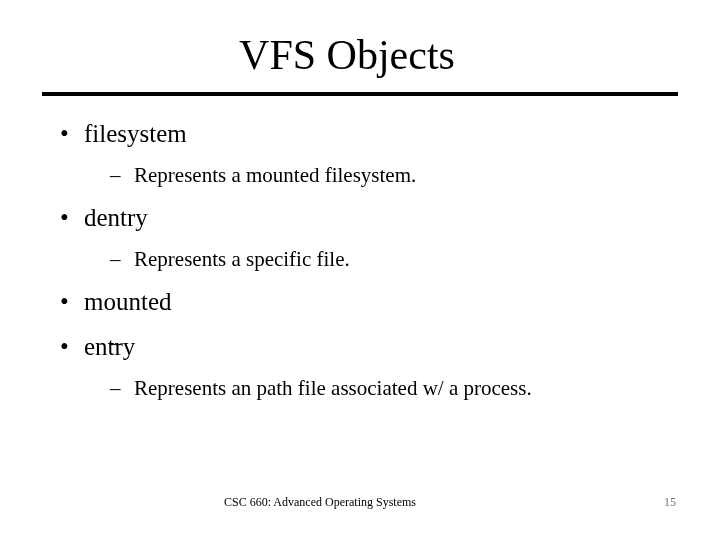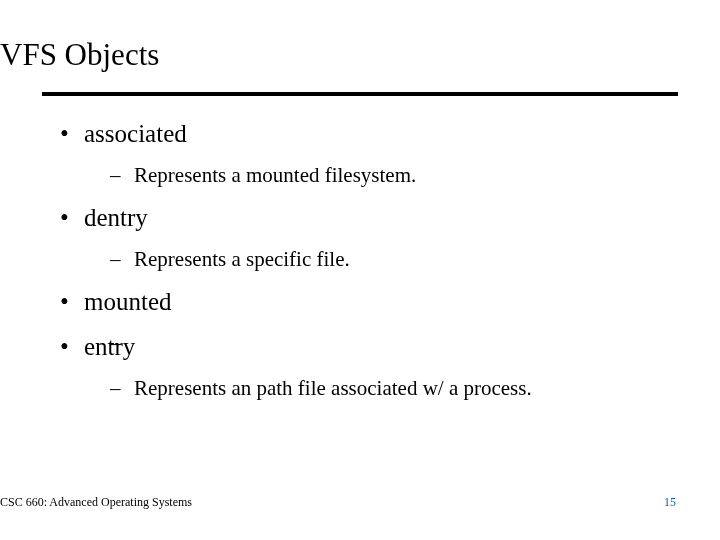--- a/index.html
+++ b/index.html
@@ -18,22 +18,22 @@
     position: relative;
     width: 720px;
     height: 540px;
     box-sizing: border-box;
   }
   .slide-title {
     position: absolute;
     top: 36px;
     left: 0;
     width: 694px;
-    text-align: left;
-    font-size: 31px;
+    text-align: center;
+    font-size: 42px;
     line-height: 38px;
     font-family: "Liberation Serif", serif;
     font-weight: normal;
     color: #000000;
   }
   .title-rule {
     position: absolute;
     top: 92px;
     left: 42px;
     width: 636px;
@@ -82,49 +82,49 @@
     bottom: 30px;
     left: 0;
     width: 720px;
     height: 16px;
   }
   .footer-text {
     position: absolute;
     left: 0;
     top: 0;
     width: 640px;
-    text-align: left;
+    text-align: center;
     font-size: 12px;
     line-height: 16px;
     font-family: "Liberation Serif", serif;
     color: #000000;
   }
   .footer-page {
     position: absolute;
     right: 44px;
     top: 0;
     font-size: 12px;
     line-height: 16px;
     font-family: "Liberation Serif", serif;
-    color: #0369a1;
+    color: #737373;
   }
 </style>
 </head>
 <body>
 
 <div class="slide">
 
   <div class="slide-title">VFS Objects</div>
   <div class="title-rule"></div>
 
   <div class="body-block">
 
     <div class="bullet-l1">
       <span class="dot">•</span>
-      <span>associated</span>
+      <span>filesystem</span>
     </div>
     <div class="bullet-l2">
       <span class="dash">–</span>
       <span>Represents a mounted filesystem.</span>
     </div>
 
     <div class="bullet-l1">
       <span class="dot">•</span>
       <span>dentry</span>
     </div>

